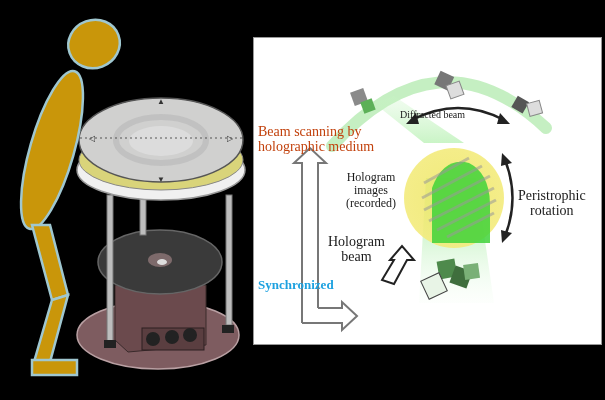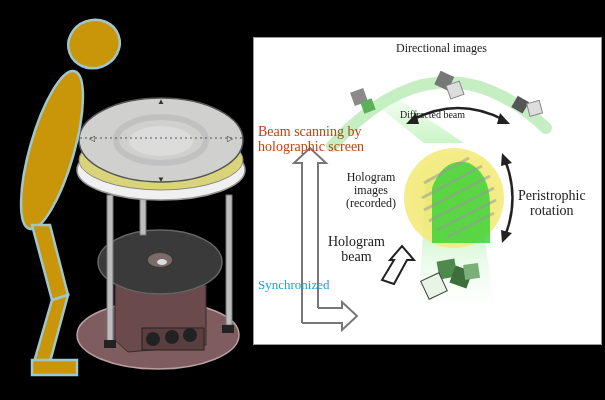--- a/index.html
+++ b/index.html
@@ -2,21 +2,21 @@
 <html><head>
 <meta charset="utf-8">
 <style>
   html, body { margin:0; padding:0; }
   body { width:605px; height:400px; background:#000; position:relative; overflow:hidden; font-family:"Liberation Serif", "DejaVu Serif", serif; }
   .left-pane { position:absolute; left:0; top:0; width:253px; height:400px; }
   .panel { position:absolute; left:253px; top:37px; width:349px; height:308px; background:#fff; border:1px solid #999; box-sizing:border-box; overflow:hidden; }
   .lbl { position:absolute; text-align:center; line-height:1.08; white-space:nowrap; }
   .dark { color:#1a1a1a; }
   .orange { color:#c2410c; }
-  .blue { color:#1da1e0; font-weight:normal; }
+  .blue { color:#1da1e0; font-weight:bold; }
   svg { position:absolute; left:0; top:0; }
 </style>
 </head>
 <body>
 
 <div class="left-pane">
   <svg width="253" height="400" viewBox="0 0 253 400">
 
     <ellipse cx="158" cy="335" rx="81" ry="34" fill="#7e5c60" stroke="#b9a0a3" stroke-width="1.5"></ellipse>
 
@@ -116,26 +116,25 @@
     <polygon points="248,205 258,195 247,192" fill="#222"></polygon>
 
     <polygon points="128,242 140,222 136,222 148,208 160,222 153,222 140,246" fill="#fff" stroke="#222" stroke-width="2"></polygon>
 
     <g fill="none" stroke="#777" stroke-width="2">
       <path d="M 48 285 L 48 125 L 40 125 L 56 110 L 72 125 L 64 125 L 64 270"></path>
       <path d="M 48 285 L 88 285 L 88 292 L 103 278 L 88 264 L 88 270 L 64 270"></path>
     </g>
   </svg>
 
-  <div class="lbl dark" style="left:142px;top:4px;font-size:12px;">Directional images</div>
   <div class="lbl dark" style="left:146px;top:72px;font-size:10px;">Diffracted beam</div>
 
   <div class="lbl orange" style="left:4px;top:86px;font-size:14px;text-align:left;">
     <div>Beam scanning by</div>
-    <div>holographic screen</div>
+    <div>holographic medium</div>
   </div>
 
   <div class="lbl dark" style="left:92px;top:133px;font-size:12px;">
     <div>Hologram</div>
     <div>images</div>
     <div>(recorded)</div>
   </div>
 
   <div class="lbl dark" style="left:264px;top:150px;font-size:14px;">
     <div>Peristrophic</div>

